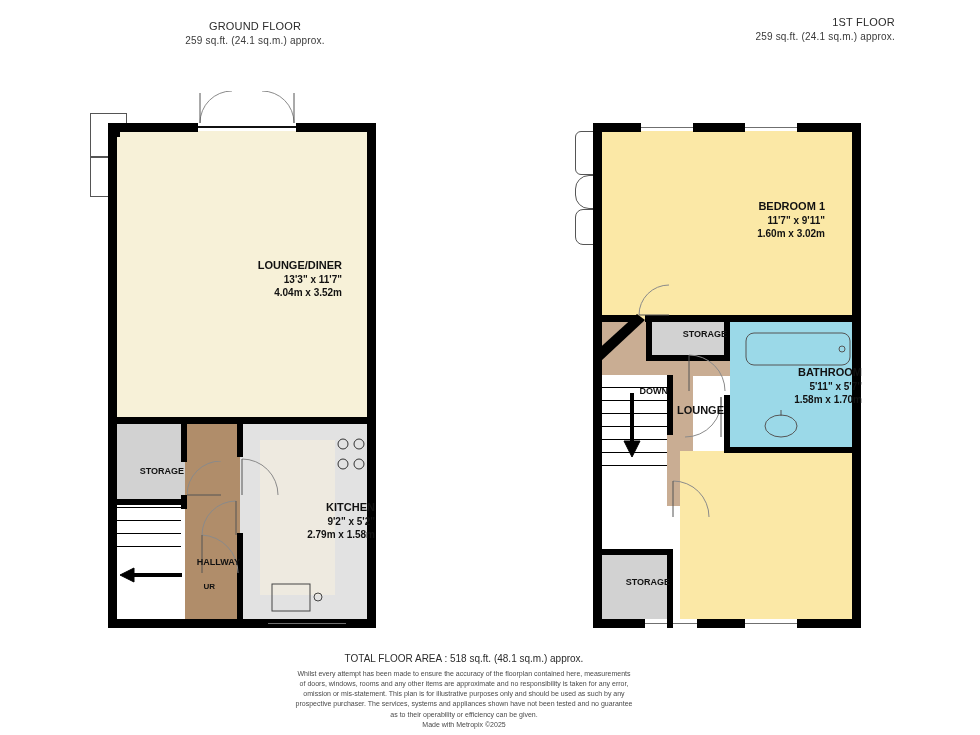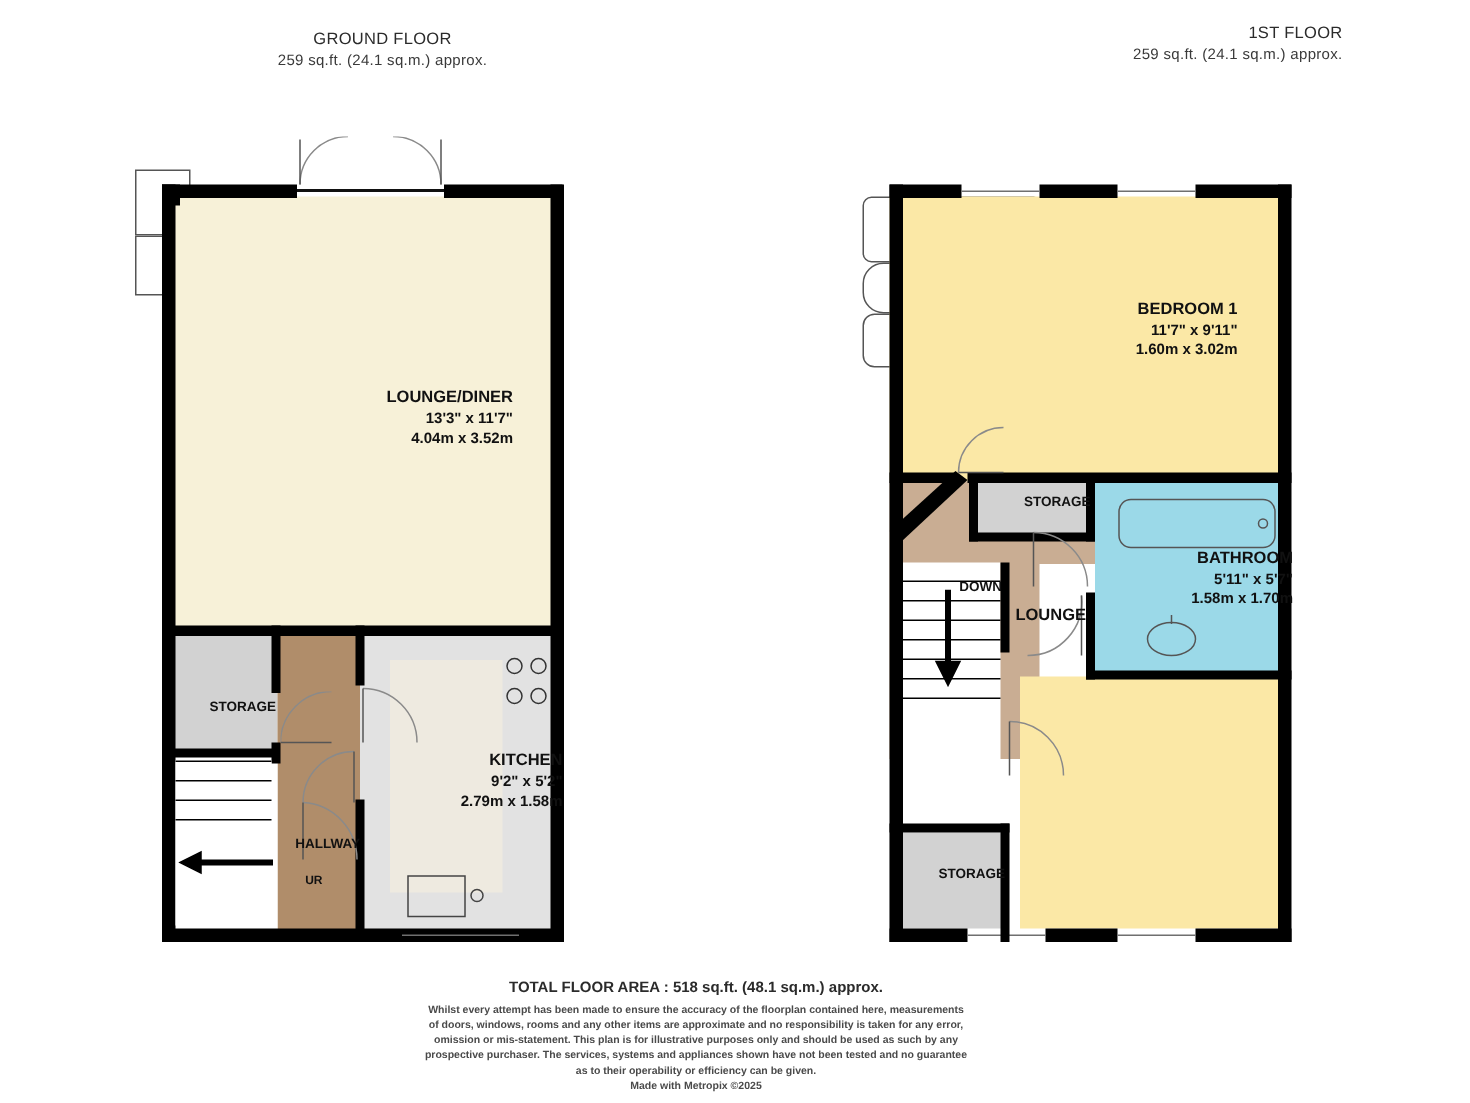--- a/index.html
+++ b/index.html
@@ -66,21 +66,20 @@
   .label.tiny   { font-size: 8px; font-weight: bold; }
 
   .thinline { position: absolute; background: #6f6f6f; }
   .stair-line { position: absolute; background: #000; height: 1px; }
 
   .footer {
     position: absolute;
     left: 0;
     width: 928px;
     text-align: center;
-    font-weight: bold;
   }
   #total-area {
     top: 653px;
     font-size: 10px;
     color: #2b2b2b;
   }
   #disclaimer {
     top: 669px;
     font-size: 7px;
     color: #4a4a4a;

